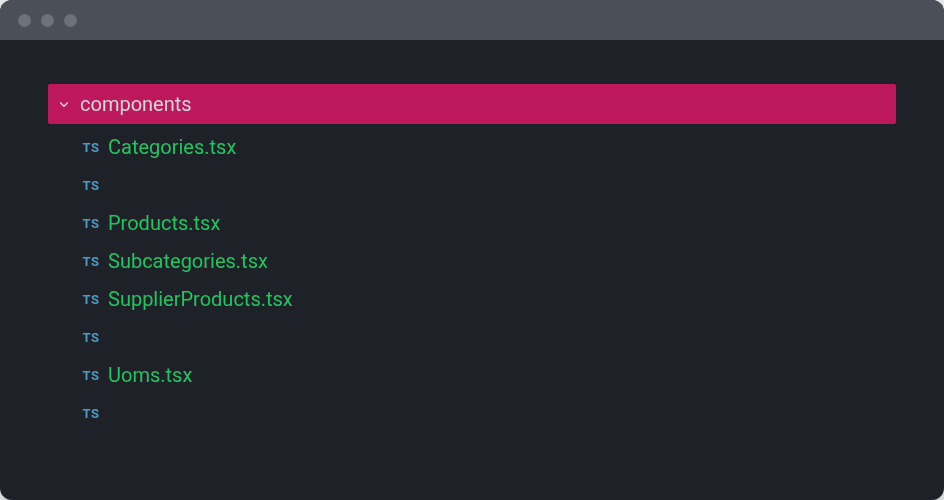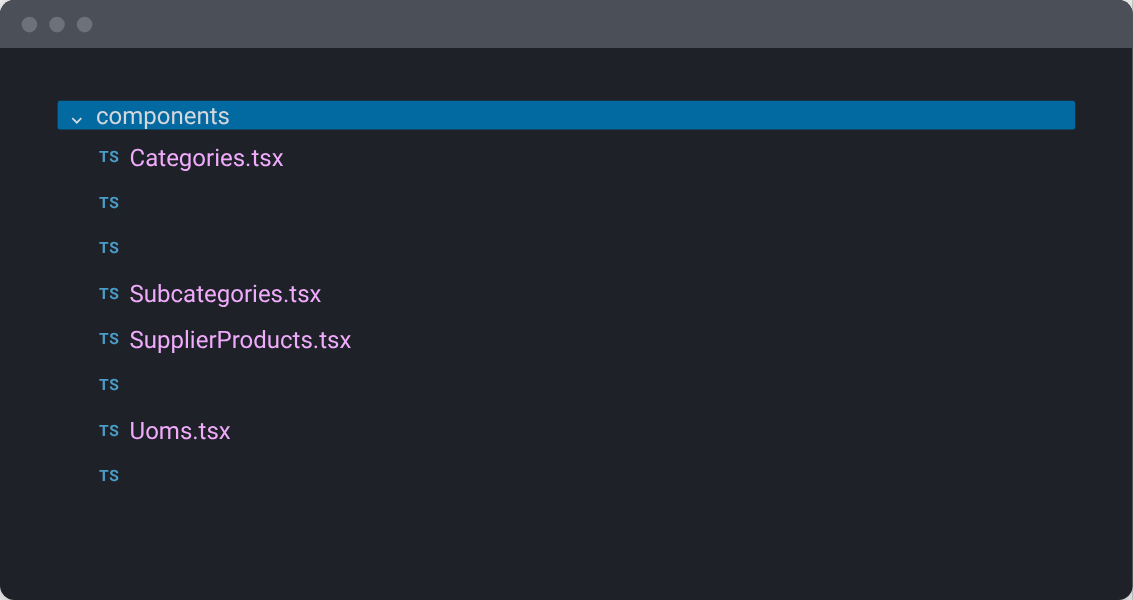--- a/index.html
+++ b/index.html
@@ -34,24 +34,24 @@
       width: 13px;
       height: 13px;
       border-radius: 50%;
       background: #6d7179;
     }
     .content {
       padding: 44px 48px 0 48px;
     }
     .folder-row {
       display: flex;
-      align-items: flex-end;
-      height: 24px;
+      align-items: center;
+      height: 40px;
       padding: 0 8px;
-      background: #0369a1;
+      background: #be185d;
       border-radius: 2px;
       cursor: pointer;
     }
     .chevron {
       width: 16px;
       height: 16px;
       display: flex;
       align-items: center;
       justify-content: center;
       margin-right: 8px;
@@ -79,21 +79,21 @@
     .ts-icon {
       color: #4a9cc7;
       font-size: 13px;
       font-weight: 700;
       width: 26px;
       text-align: center;
       letter-spacing: 0.5px;
       flex-shrink: 0;
     }
     .file-label {
-      color: #f0abfc;
+      color: #22c55e;
       font-size: 20px;
       font-weight: 400;
       margin-left: 4px;
     }
   </style>
 </head>
 <body>
 
 <div class="window">
   <div class="titlebar">
@@ -113,20 +113,21 @@
     <div class="file-list">
       <div class="file-row">
         <span class="ts-icon">TS</span>
         <span class="file-label">Categories.tsx</span>
       </div>
       <div class="file-row">
         <span class="ts-icon">TS</span>
       </div>
       <div class="file-row">
         <span class="ts-icon">TS</span>
+        <span class="file-label">Products.tsx</span>
       </div>
       <div class="file-row">
         <span class="ts-icon">TS</span>
         <span class="file-label">Subcategories.tsx</span>
       </div>
       <div class="file-row">
         <span class="ts-icon">TS</span>
         <span class="file-label">SupplierProducts.tsx</span>
       </div>
       <div class="file-row">

